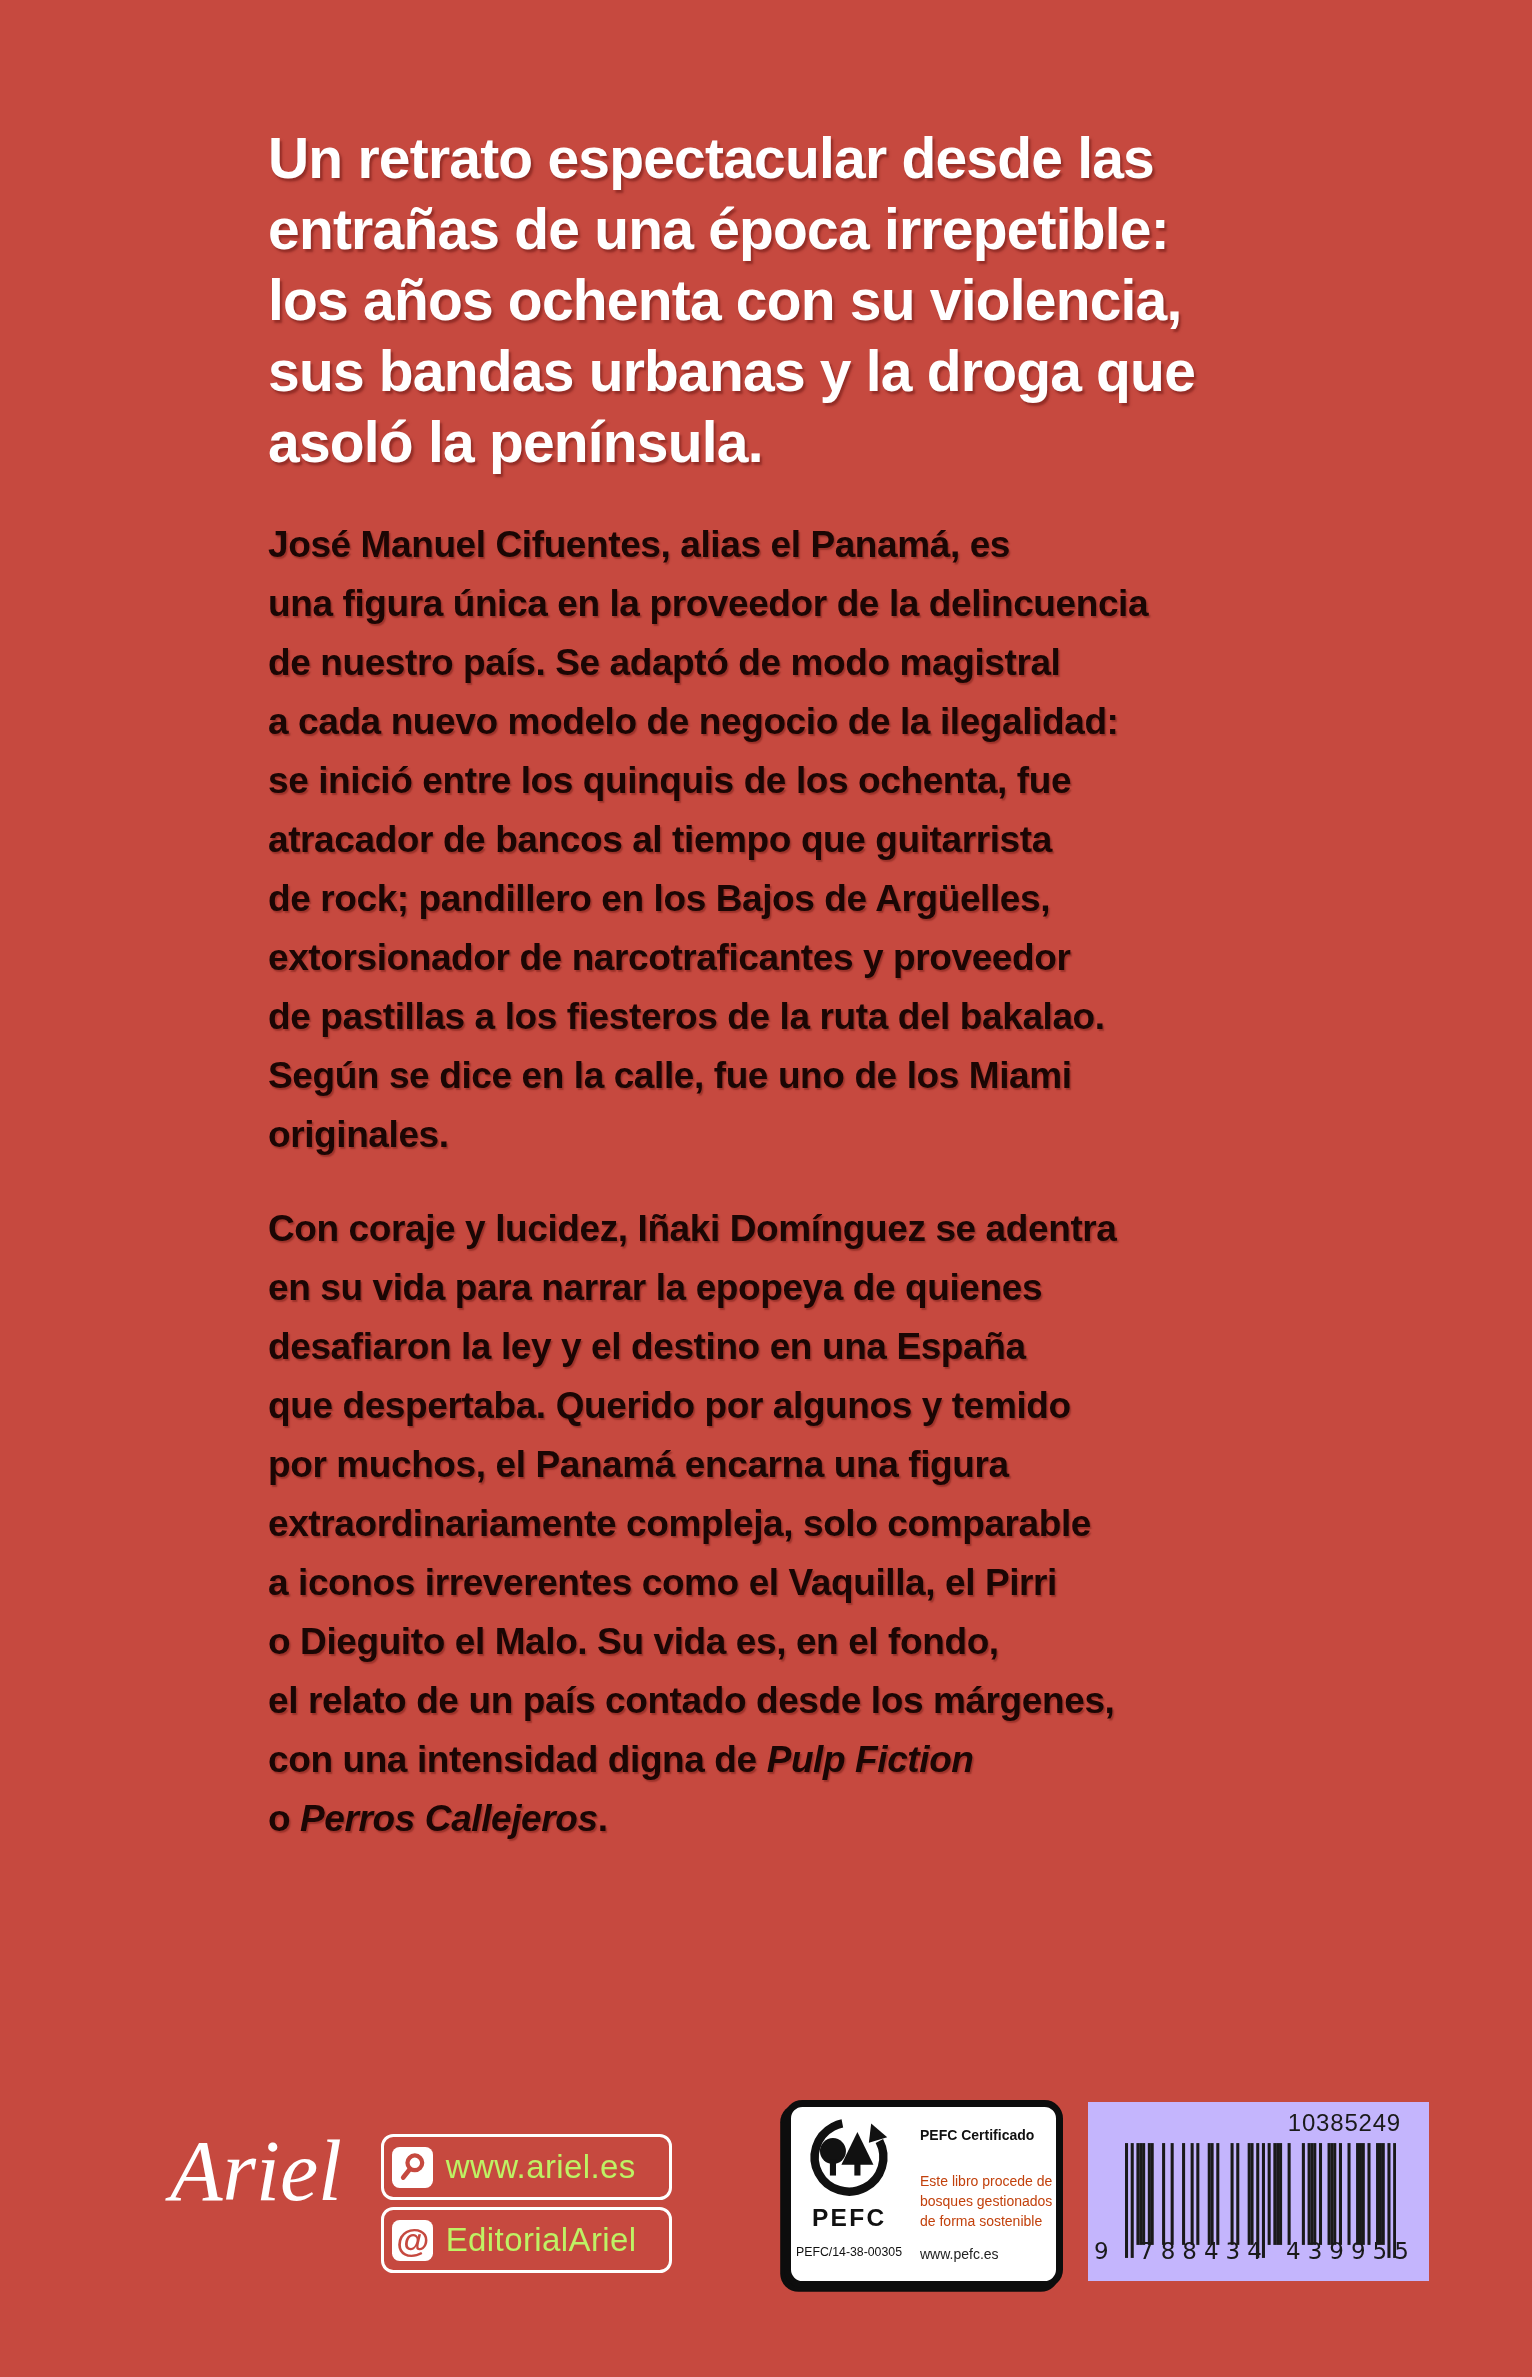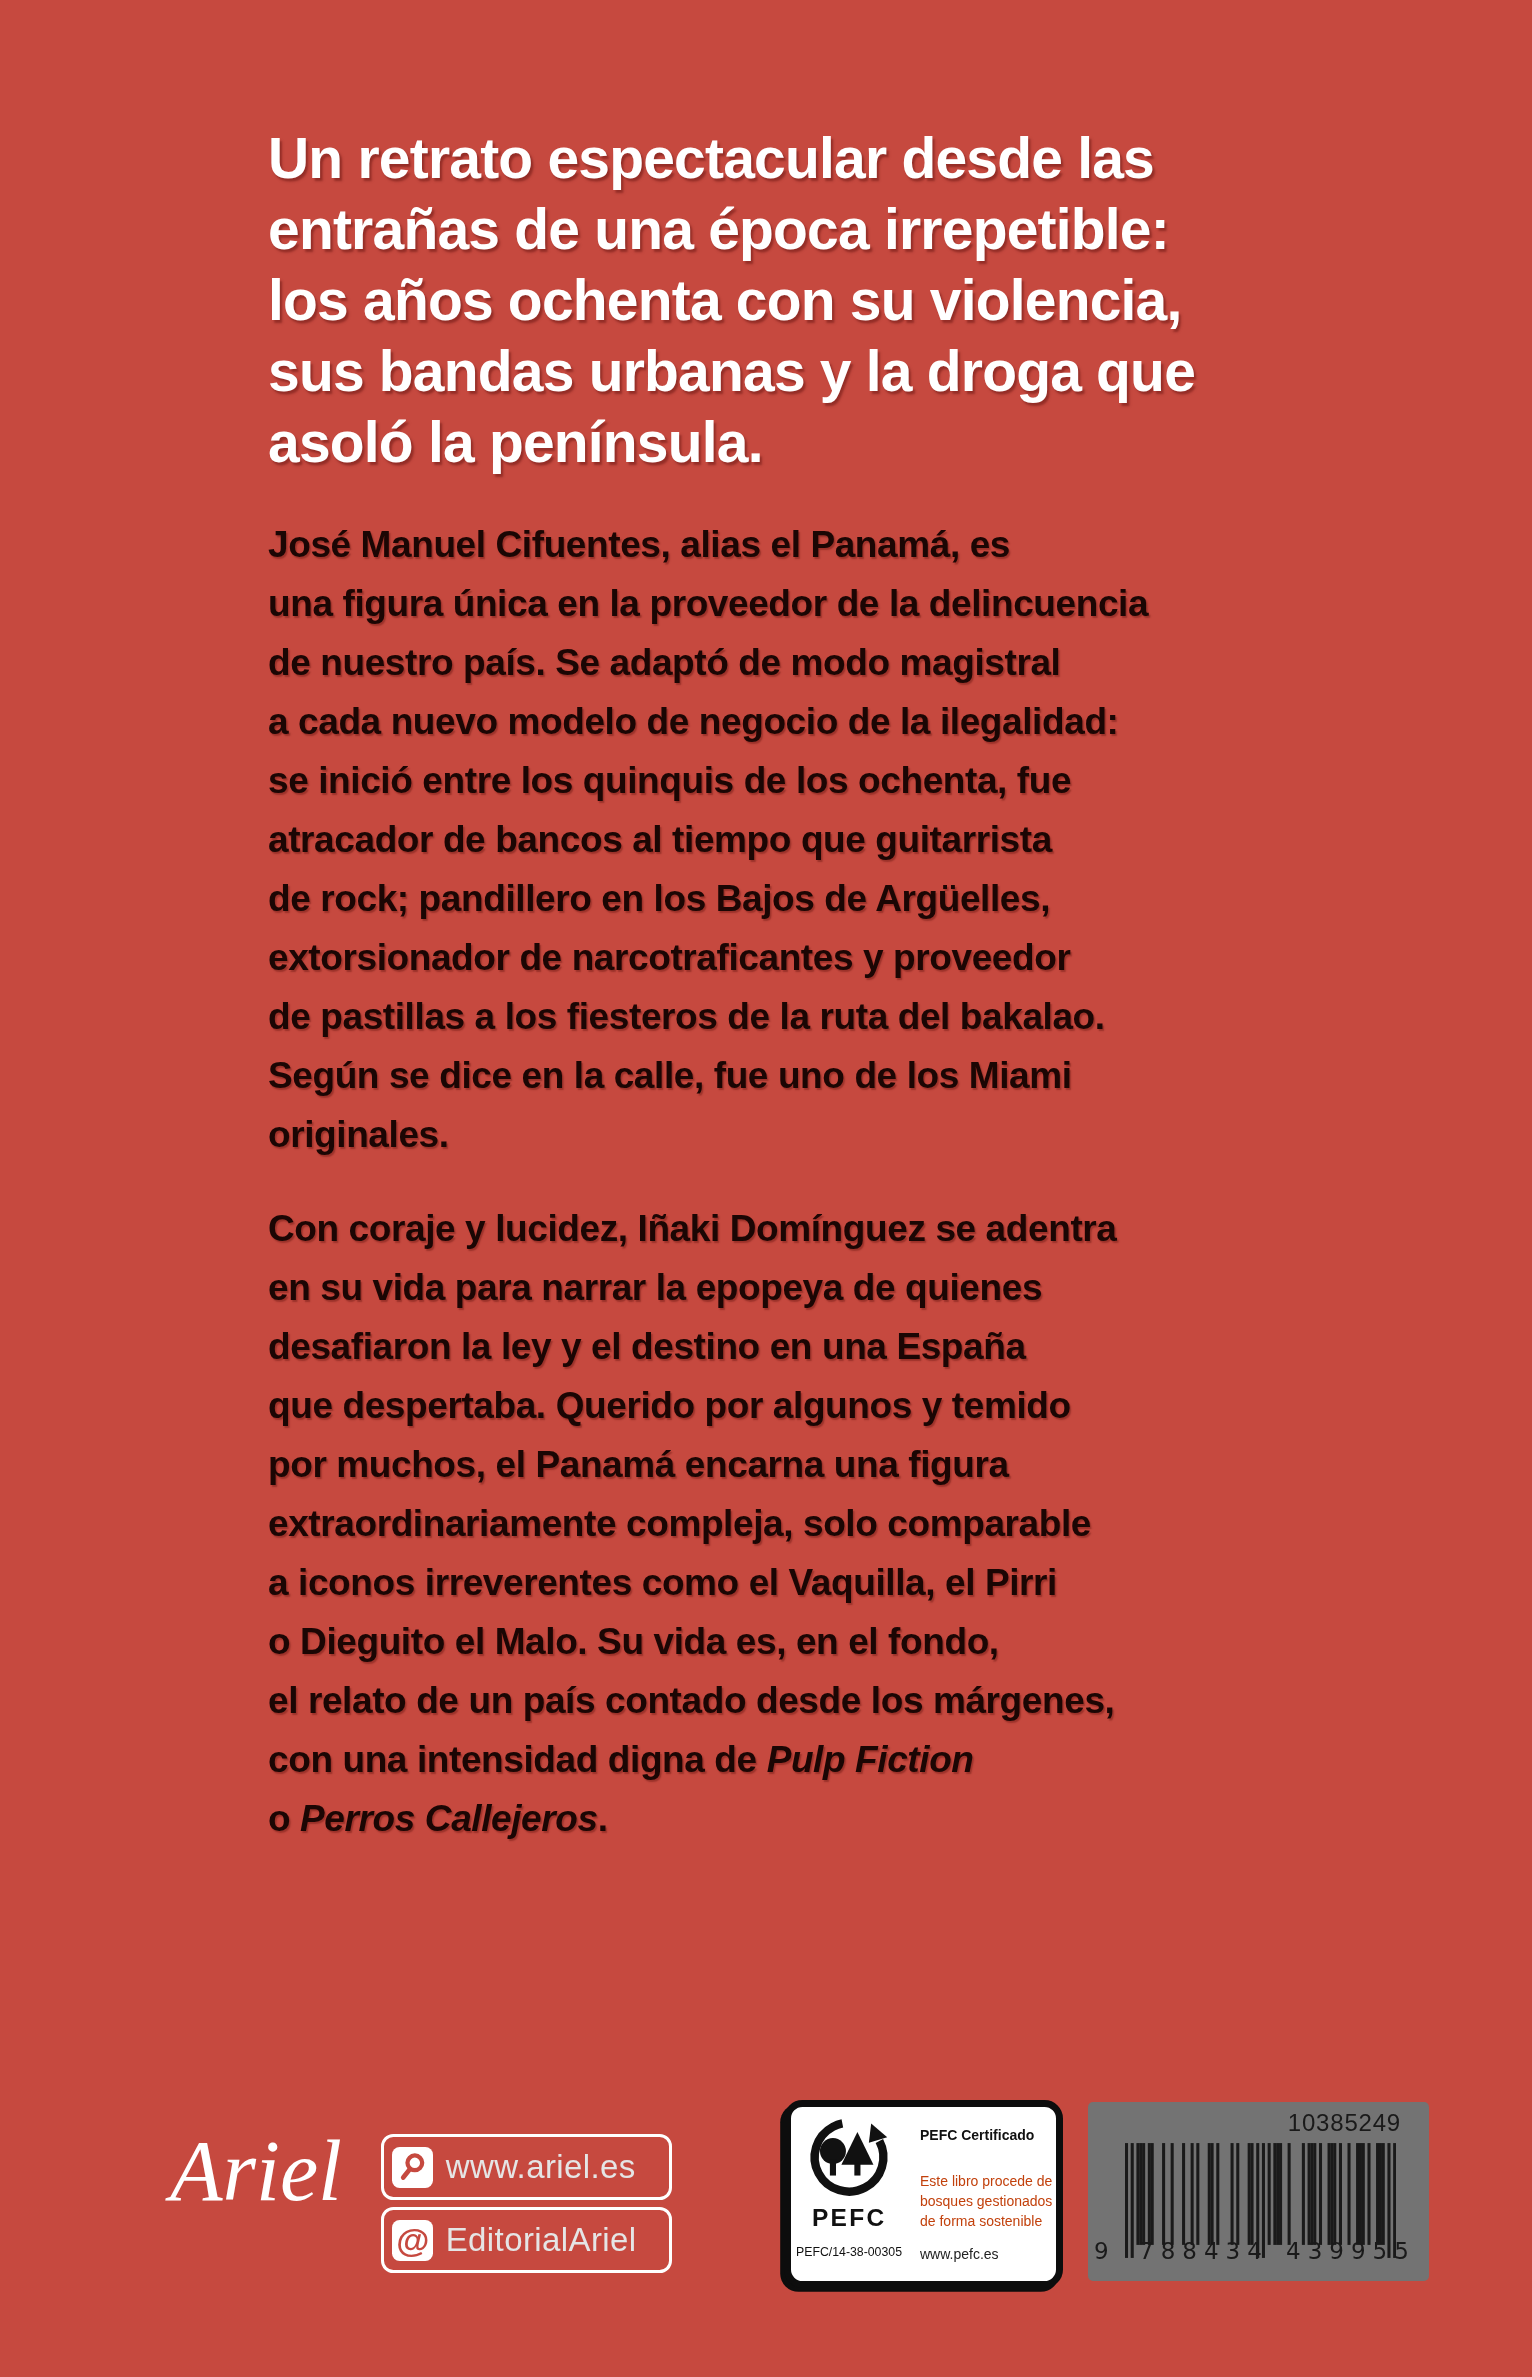--- a/index.html
+++ b/index.html
@@ -41,21 +41,21 @@
     display:flex;align-items:center;
   }
   #badge-web{top:2134px;}
   #badge-social{top:2207px;}
   .badge-icon{
     width:41px;height:41px;margin-left:8.4px;flex:0 0 auto;
     background:#FFFFFF;border-radius:7.7px;
     display:flex;align-items:center;justify-content:center;
   }
   .badge-label{
-    color:#e5e5e5;font-size:33px;margin-left:12.3px;
+    color:#bef264;font-size:33px;margin-left:12.3px;
     font-weight:normal;letter-spacing:0.4px;white-space:nowrap;
   }
   .at-glyph{
     font-size:34px;font-weight:bold;color:#C6493F;
     font-family:"Liberation Sans",sans-serif;line-height:1;
   }
   
   .pefc-box{
     position:absolute;left:784px;top:2100px;
     width:265px;height:174px;
@@ -80,21 +80,21 @@
     font-size:14px;line-height:20px;color:#c2410c;
   }
   .pefc-desc .line{white-space:nowrap;}
   .pefc-url{
     position:absolute;left:129px;top:139px;
     font-size:14px;color:#222222;
   }
   
   .barcode-box{
     position:absolute;left:1088px;top:2102px;
-    width:341px;height:179px;background:#737373;border-radius:5px;
+    width:341px;height:179px;background:#c4b5fd;border-radius:0;
   }
   .barcode-sku{
     position:absolute;top:7px;right:28px;
     font-size:24px;color:#1A1A1A;letter-spacing:0.8px;
   }
   .barcode-bars{position:absolute;left:37px;top:41px;}
   .barcode-digits{
     position:absolute;top:136px;
     font-size:23px;color:#1A1A1A;font-family:"DejaVu Sans",sans-serif;
   }

